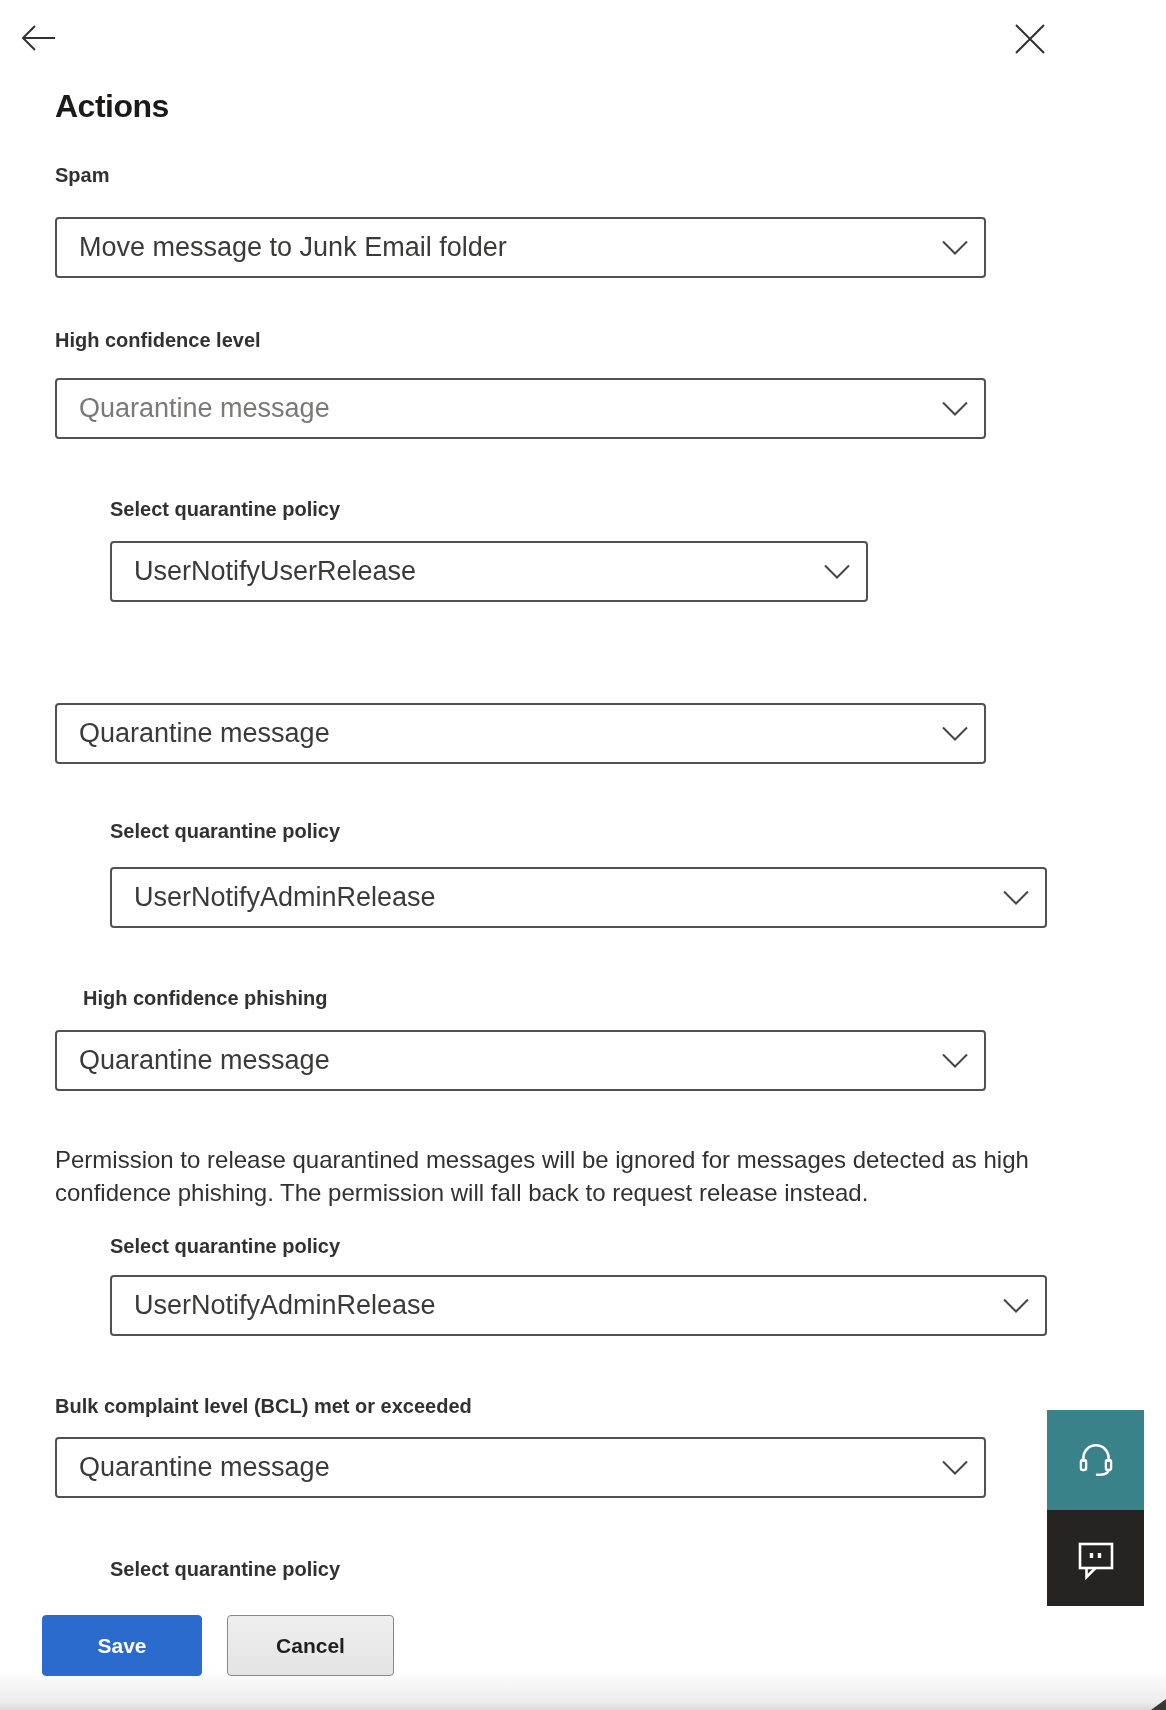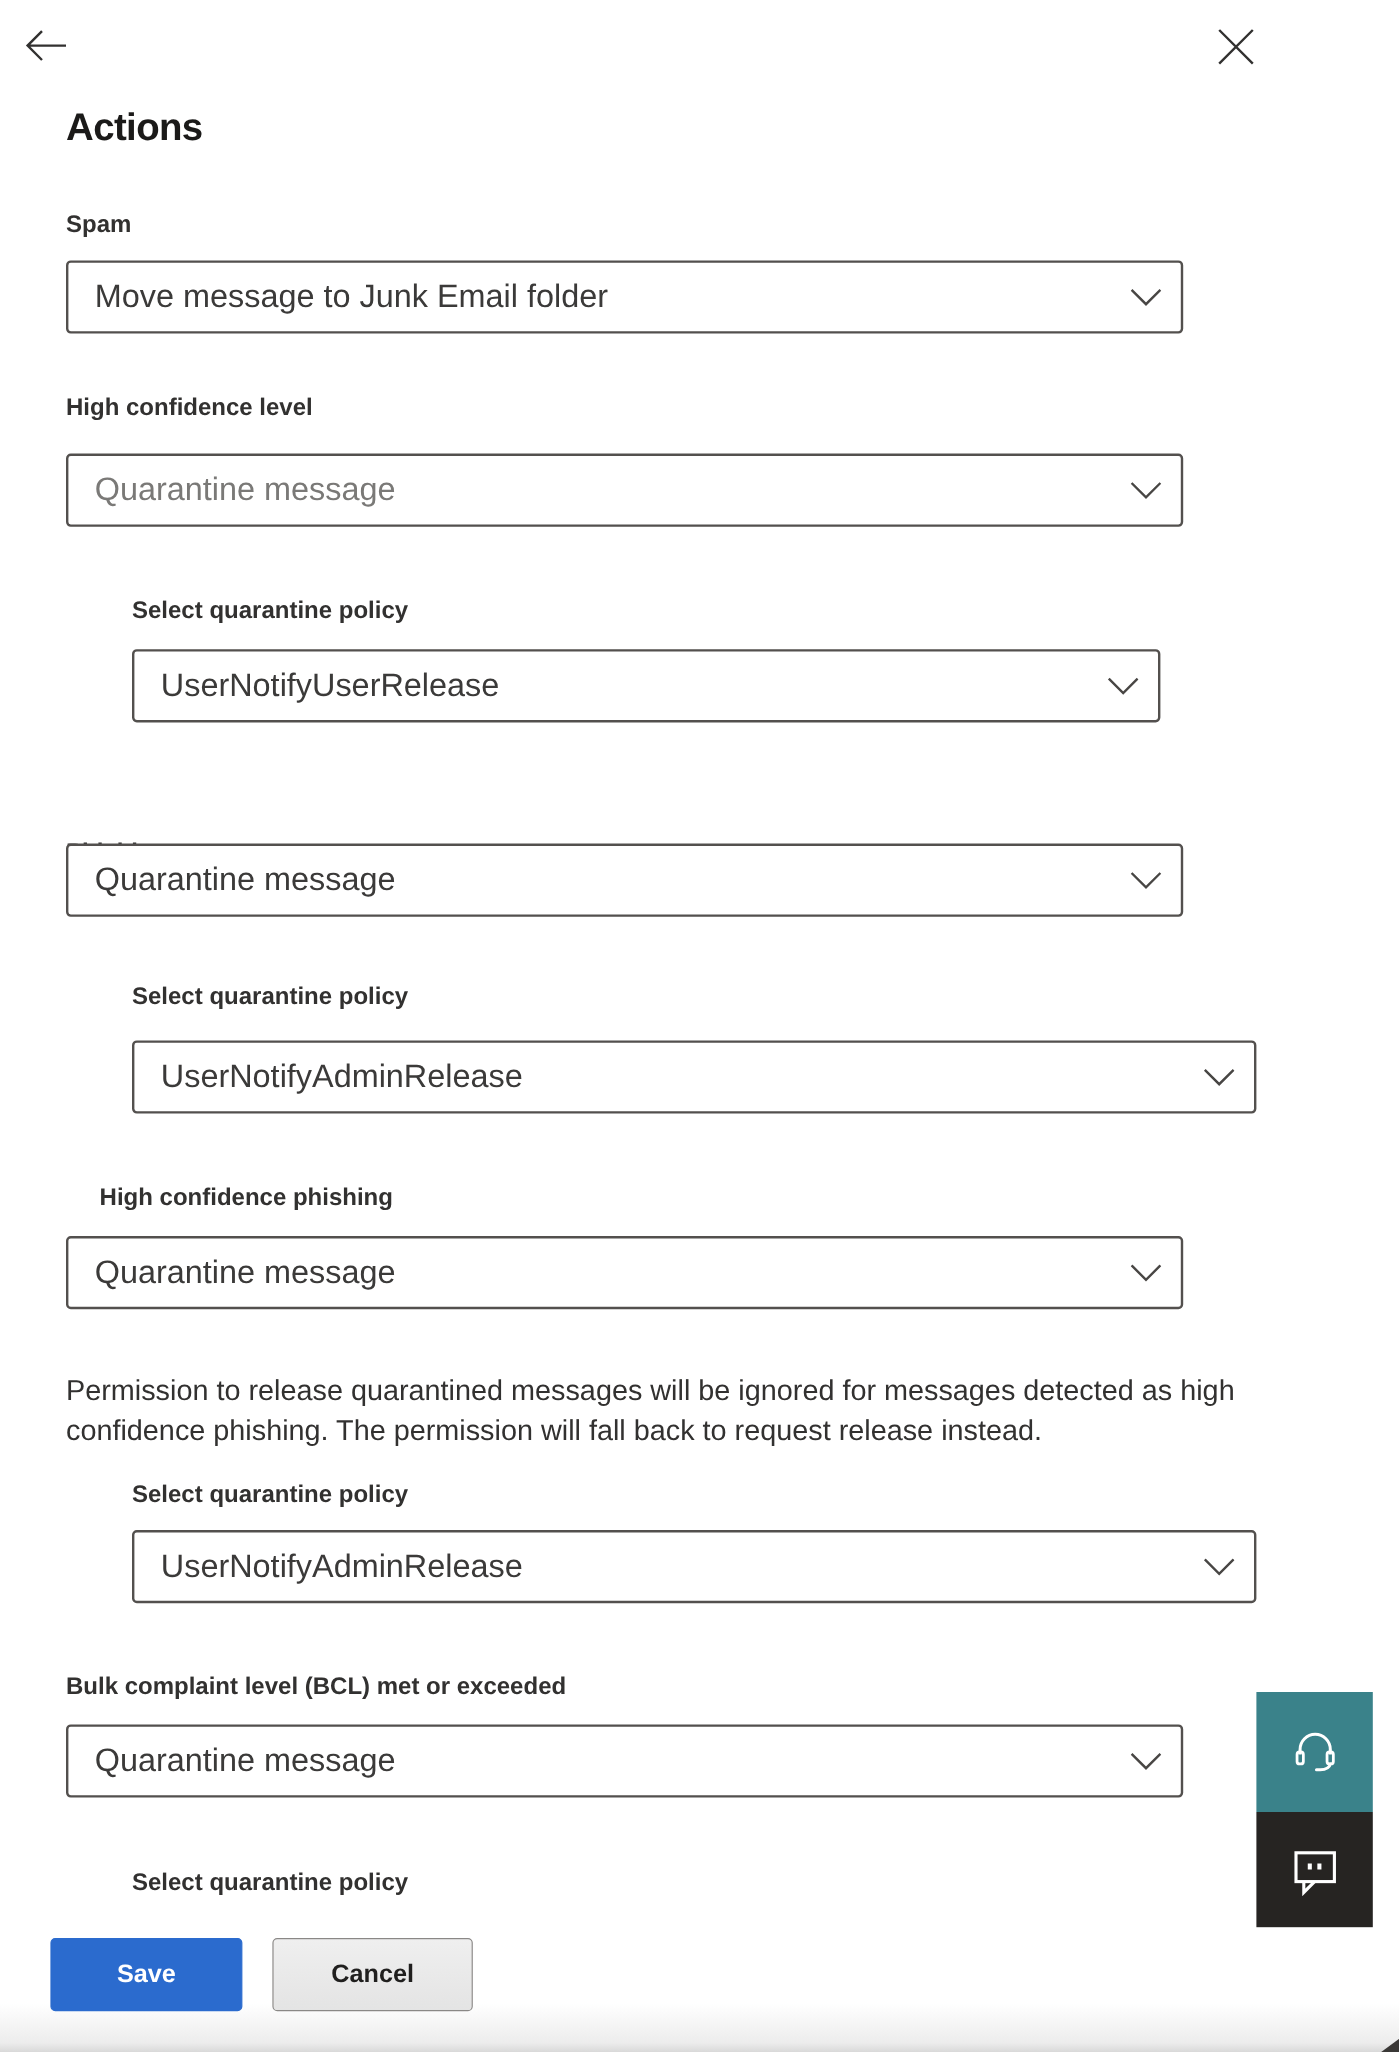--- a/index.html
+++ b/index.html
@@ -146,38 +146,38 @@
     </svg>
   </button>
   <button class="icon-btn" style="left:1013px; top:22px;">
     <svg width="34" height="34" viewBox="0 0 34 34">
       <path d="M3 3 L31 31 M31 3 L3 31" fill="none" stroke="#323130" stroke-width="2"></path>
     </svg>
   </button>
 
   <div class="page-title">Actions</div>
 
-  <div class="lbl" style="left:55px; top:176px;">Spam</div>
+  <div class="lbl" style="left:55px; top:164px;">Spam</div>
   <div class="dd" style="left:55px; top:217px; width:931px;">
     <span class="dd-value">Move message to Junk Email folder</span>
     <svg class="chev" width="26" height="15" viewBox="0 0 26 15">
       <polyline points="1,1 13,13 25,1" fill="none" stroke="#484644" stroke-width="2"></polyline>
     </svg>
   </div>
 
   <div class="lbl" style="left:55px; top:329px;">High confidence level</div>
   <div class="dd" style="left:55px; top:378px; width:931px;">
     <span class="dd-value muted">Quarantine message</span>
     <svg class="chev" width="26" height="15" viewBox="0 0 26 15">
       <polyline points="1,1 13,13 25,1" fill="none" stroke="#484644" stroke-width="2"></polyline>
     </svg>
   </div>
 
   <div class="lbl" style="left:110px; top:498px;">Select quarantine policy</div>
-  <div class="dd" style="left:110px; top:541px; width:857px;">
+  <div class="dd" style="left:110px; top:541px; width:758px;">
     <span class="dd-value">UserNotifyUserRelease</span>
     <svg class="chev" width="26" height="15" viewBox="0 0 26 15">
       <polyline points="1,1 13,13 25,1" fill="none" stroke="#484644" stroke-width="2"></polyline>
     </svg>
   </div>
 
   <div class="lbl" style="left:55px; top:700px;">Phishing</div>
   <div class="dd" style="left:55px; top:703px; width:931px;">
     <span class="dd-value">Quarantine message</span>
     <svg class="chev" width="26" height="15" viewBox="0 0 26 15">

